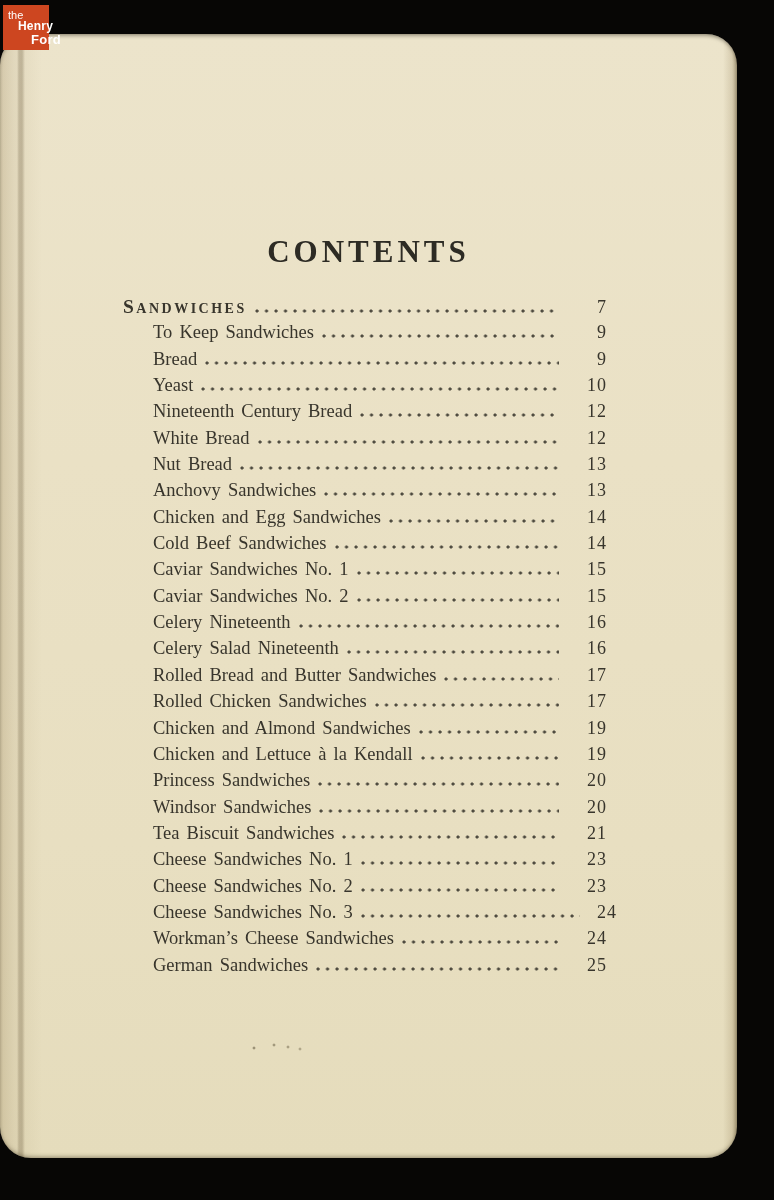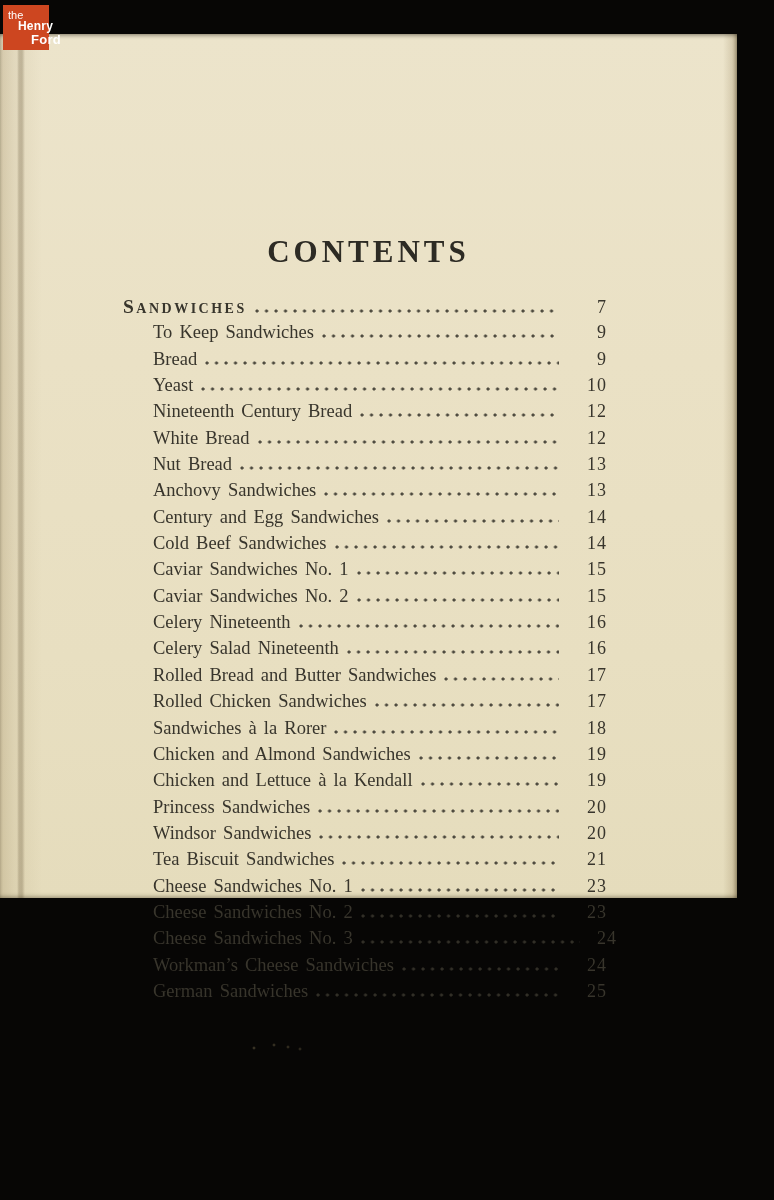--- a/index.html
+++ b/index.html
@@ -14,34 +14,35 @@
   body{
     width:774px;height:1200px;
     background:var(--bg);
     font-family:"Liberation Serif", serif;
     overflow:hidden;position:relative;
   }
   .stage{position:absolute;inset:0;background:var(--bg);}
 
   
   .book-page{
-    position:absolute;left:0;top:34px;width:737px;height:864px;
+    position:absolute;left:0;top:34px;width:737px;height:1124px;
     background:
       
       linear-gradient(90deg, rgba(0,0,0,0) 0px, rgba(0,0,0,0) 17px,
         rgba(92,76,46,.25) 19px, rgba(92,76,46,.28) 22px, rgba(0,0,0,0) 25px),
       
       linear-gradient(90deg, rgba(150,128,86,.28) 0px, rgba(150,128,86,.12) 14px, rgba(150,128,86,0) 42px),
       
       linear-gradient(270deg, rgba(110,92,58,.5) 0px, rgba(140,120,80,.22) 5px, rgba(140,120,80,0) 14px),
       
       linear-gradient(180deg, #ece4cb 0%, #eae1c5 38%, #e8dfc1 72%, #e5dcbc 100%);
     box-shadow:
       inset 0 3px 4px -2px rgba(25,20,10,.55),
       inset 0 -3px 4px -2px rgba(60,50,28,.5);
+    border-radius: 31px;
   }
 
   .contents-title{
     position:absolute;left:0;top:200px;width:100%;
     margin:0;text-align:center;
     font-size:31px;font-weight:700;letter-spacing:4px;
     color:#2d2b24;
   }
 
   .toc{position:absolute;left:123px;top:262px;width:484px;}
@@ -135,21 +136,21 @@
     <span class="toc-label">Nut Bread</span>
     <span class="toc-dots"></span>
     <span class="toc-page">13</span>
   </div>
         <div class="toc-row level1">
     <span class="toc-label">Anchovy Sandwiches</span>
     <span class="toc-dots"></span>
     <span class="toc-page">13</span>
   </div>
         <div class="toc-row level1">
-    <span class="toc-label">Century and Egg Sandwiches</span>
+    <span class="toc-label">Chicken and Egg Sandwiches</span>
     <span class="toc-dots"></span>
     <span class="toc-page">14</span>
   </div>
         <div class="toc-row level1">
     <span class="toc-label">Cold Beef Sandwiches</span>
     <span class="toc-dots"></span>
     <span class="toc-page">14</span>
   </div>
         <div class="toc-row level1">
     <span class="toc-label">Caviar Sandwiches No. 1</span>
@@ -173,25 +174,20 @@
   </div>
         <div class="toc-row level1">
     <span class="toc-label">Rolled Bread and Butter Sandwiches</span>
     <span class="toc-dots"></span>
     <span class="toc-page">17</span>
   </div>
         <div class="toc-row level1">
     <span class="toc-label">Rolled Chicken Sandwiches</span>
     <span class="toc-dots"></span>
     <span class="toc-page">17</span>
-  </div>
-        <div class="toc-row level1">
-    <span class="toc-label">Sandwiches à la Rorer</span>
-    <span class="toc-dots"></span>
-    <span class="toc-page">18</span>
   </div>
         <div class="toc-row level1">
     <span class="toc-label">Chicken and Almond Sandwiches</span>
     <span class="toc-dots"></span>
     <span class="toc-page">19</span>
   </div>
         <div class="toc-row level1">
     <span class="toc-label">Chicken and Lettuce à la Kendall</span>
     <span class="toc-dots"></span>
     <span class="toc-page">19</span>

